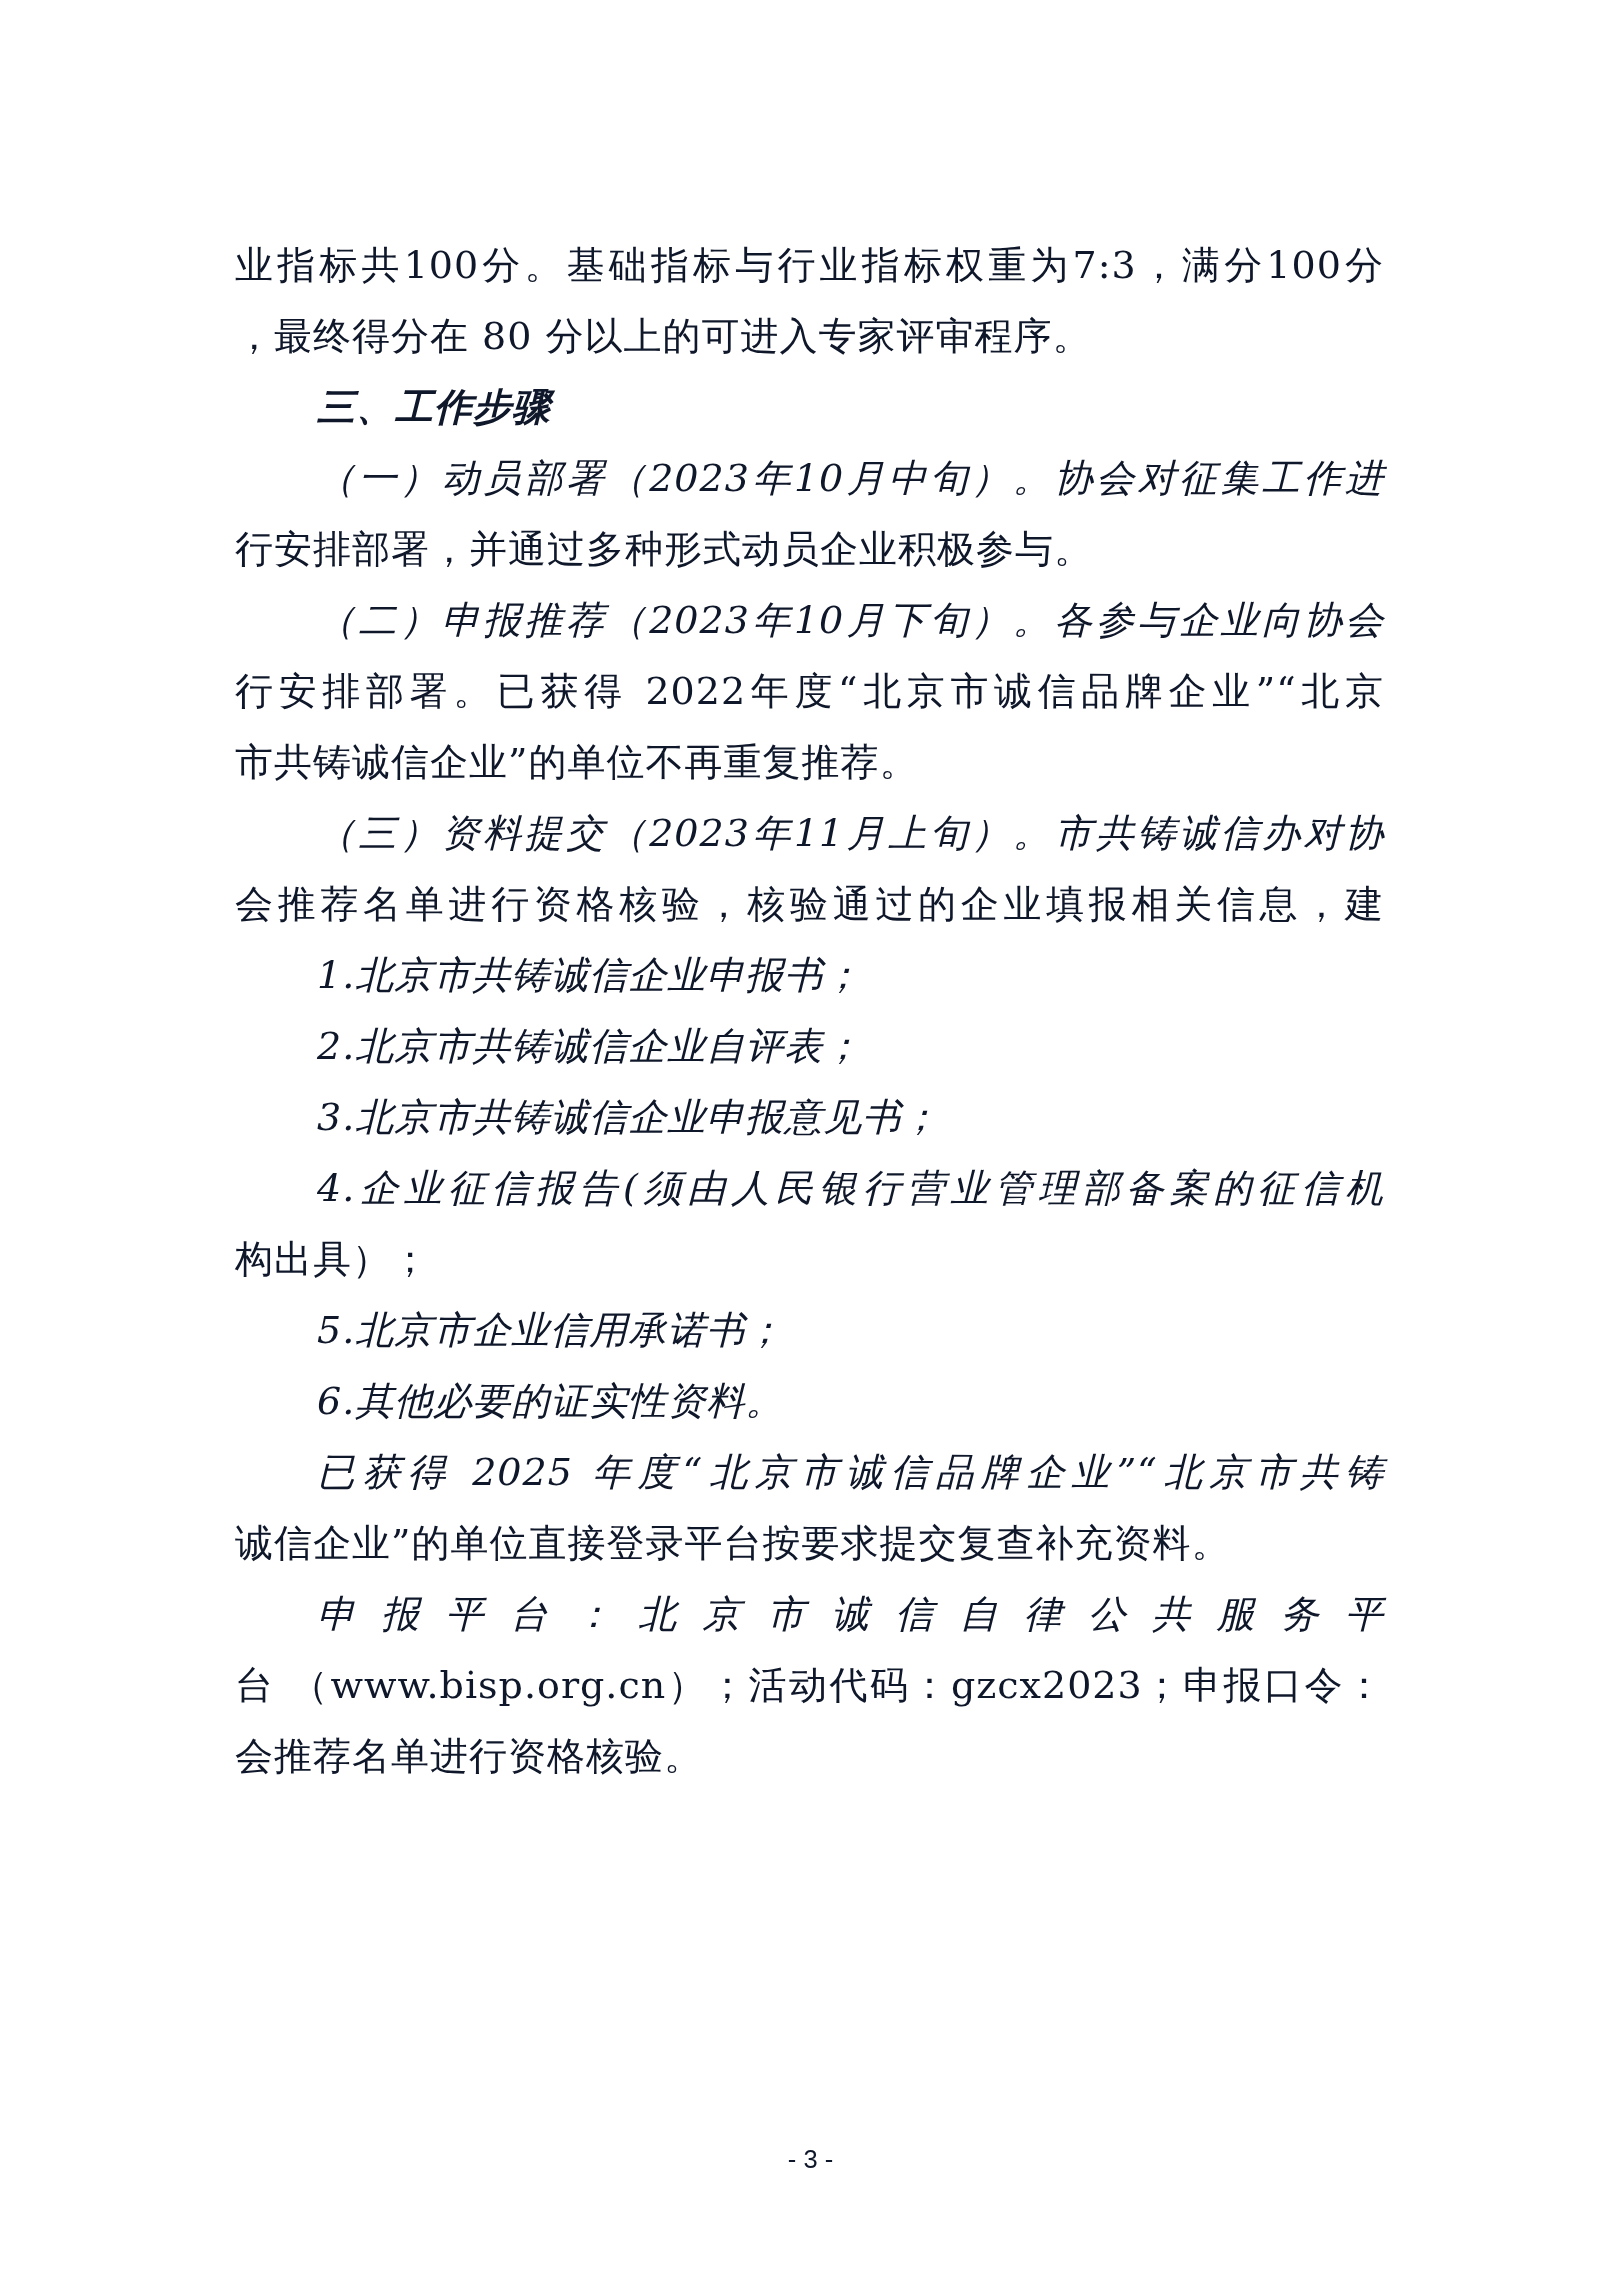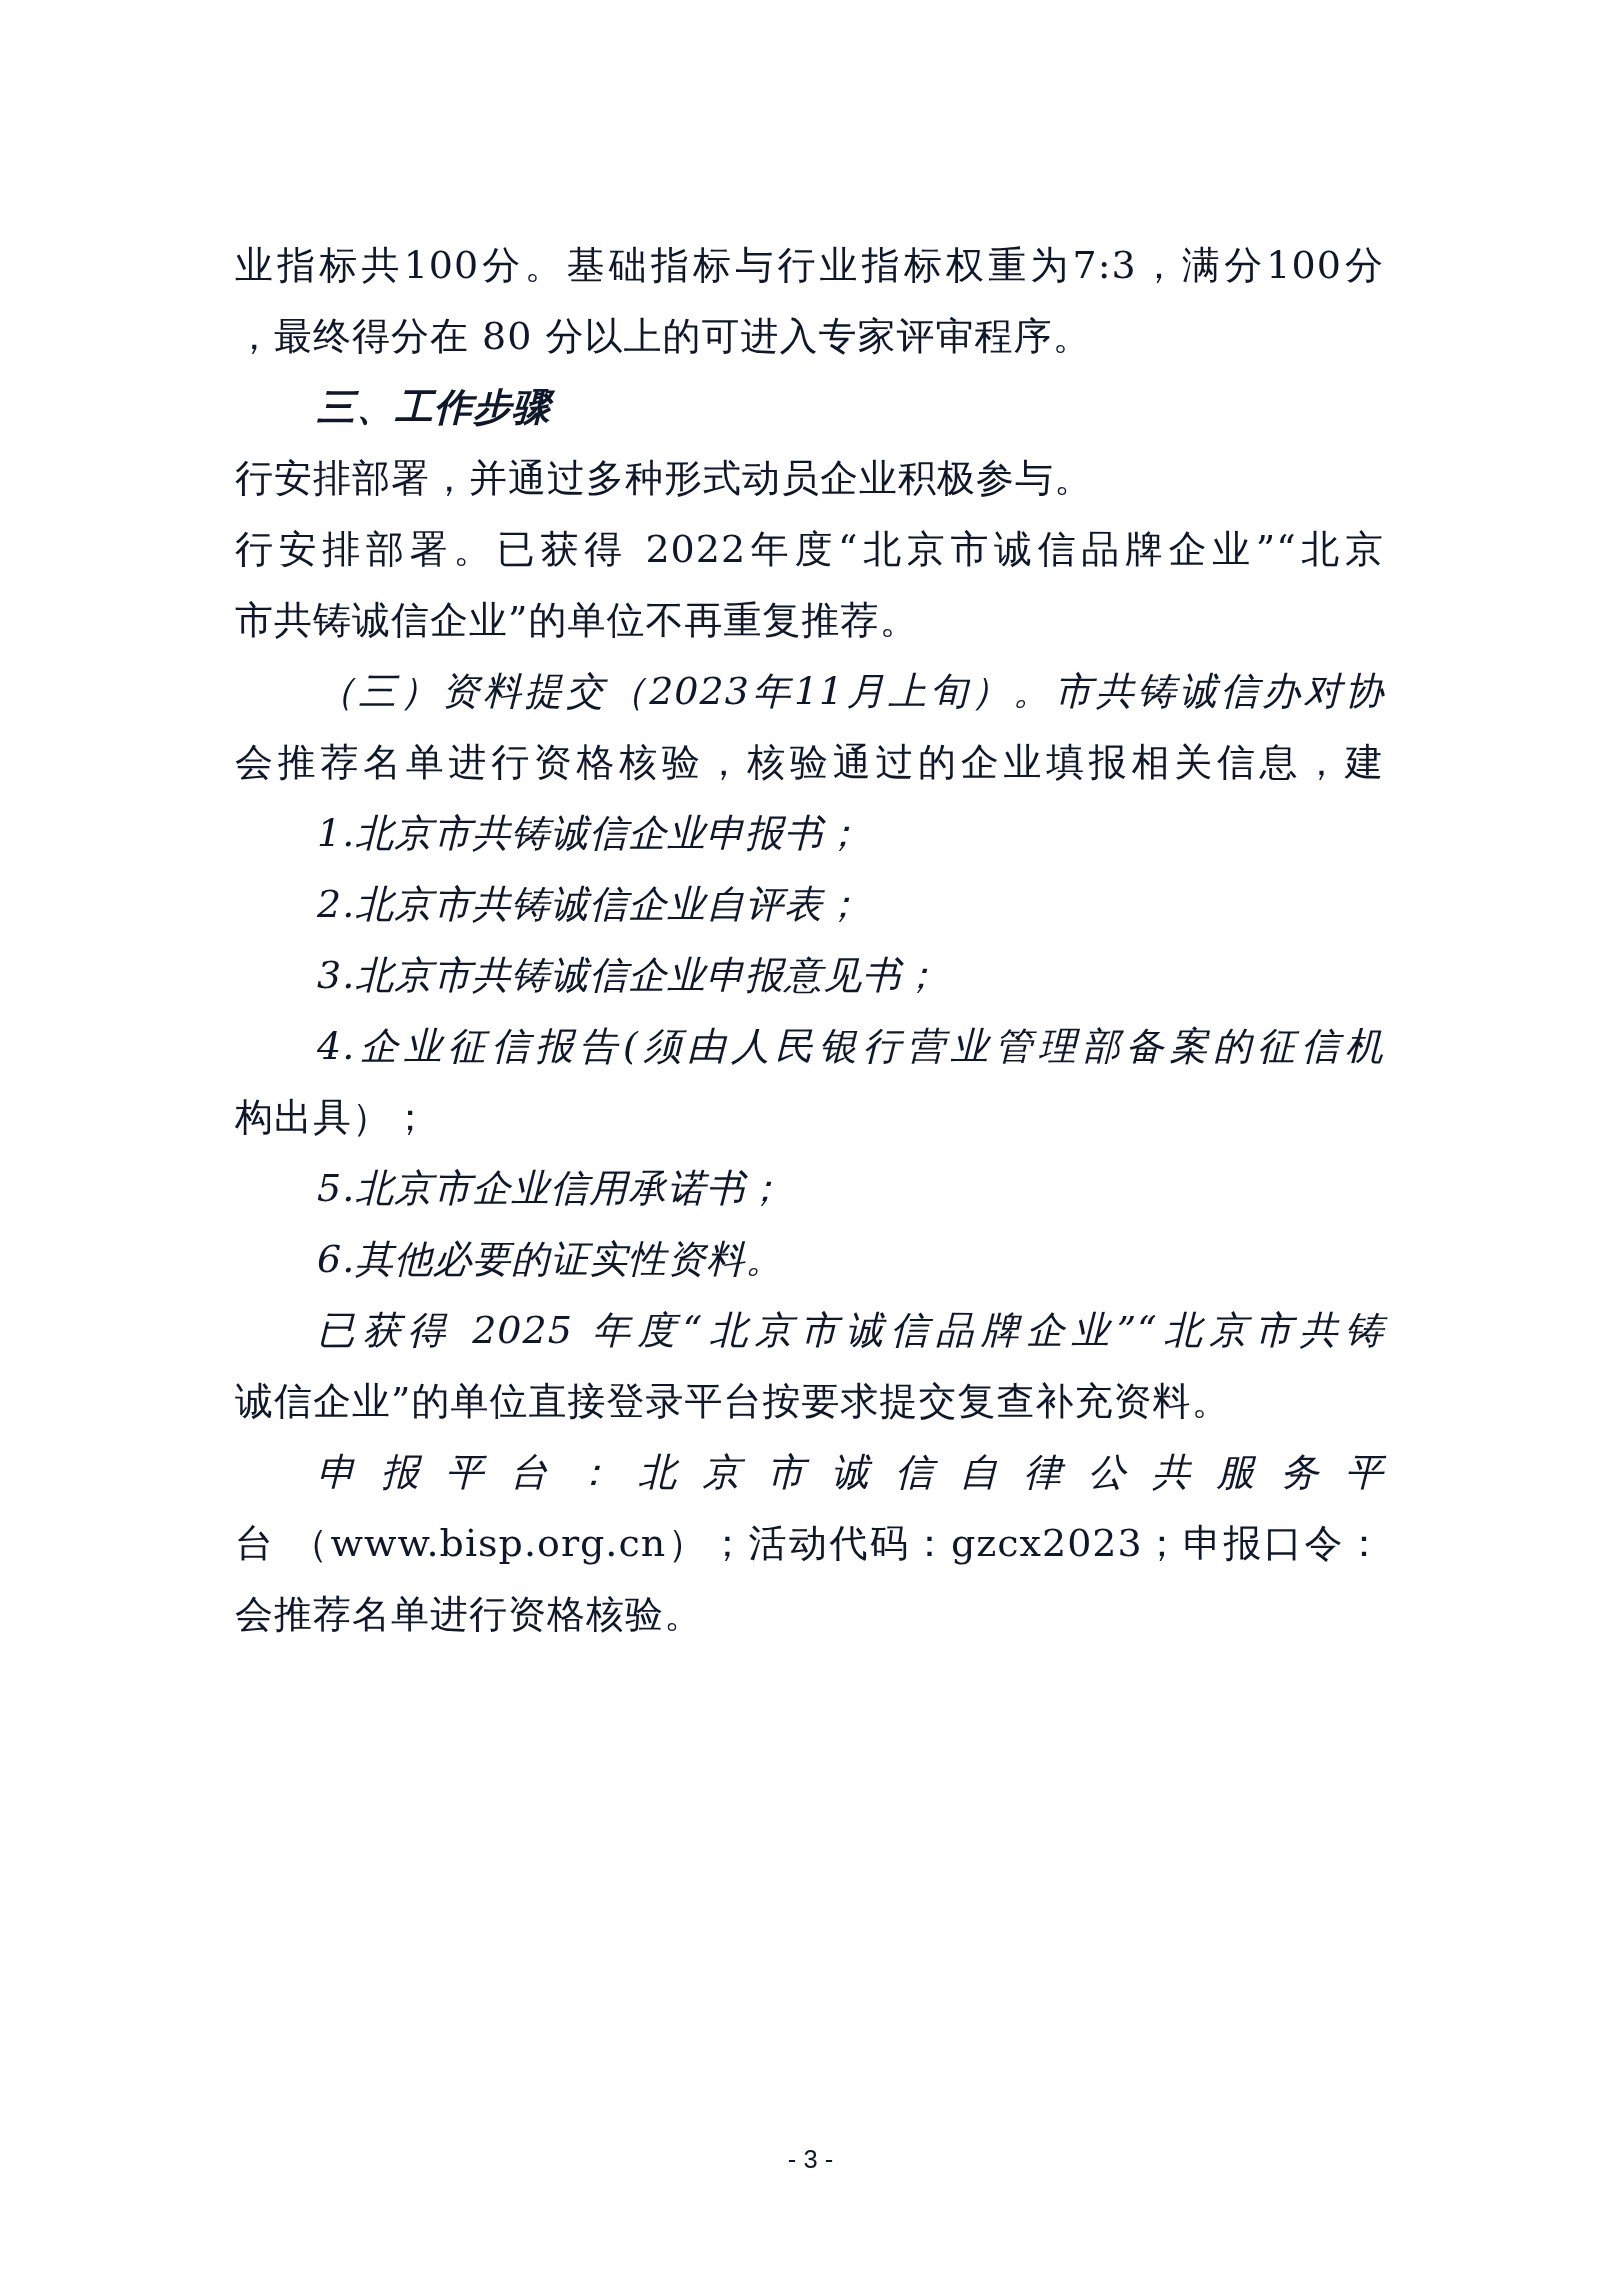--- a/index.html
+++ b/index.html
@@ -27,22 +27,24 @@
 <body>
 
 <div class="page">
   <div class="body-text">
 
     <span class="line">业指标共100分。基础指标与行业指标权重为7:3，满分100分</span>
     <span class="line last">，最终得分在 80 分以上的可进入专家评审程序。</span>
 
     <span class="line heading indent">三、工作步骤</span>
 
+    <span class="line indent">（一）动员部署（2023年10月中旬）。协会对征集工作进</span>
     <span class="line last">行安排部署，并通过多种形式动员企业积极参与。</span>
 
+    <span class="line indent">（二）申报推荐（2023年10月下旬）。各参与企业向协会</span>
     <span class="line">行安排部署。已获得 2022年度“北京市诚信品牌企业”“北京</span>
     <span class="line last">市共铸诚信企业”的单位不再重复推荐。</span>
 
     <span class="line indent">（三）资料提交（2023年11月上旬）。市共铸诚信办对协</span>
     <span class="line">会推荐名单进行资格核验，核验通过的企业填报相关信息，建</span>
 
     <span class="line last indent">1.北京市共铸诚信企业申报书；</span>
     <span class="line last indent">2.北京市共铸诚信企业自评表；</span>
     <span class="line last indent">3.北京市共铸诚信企业申报意见书；</span>
     <span class="line indent">4.企业征信报告(须由人民银行营业管理部备案的征信机</span>

